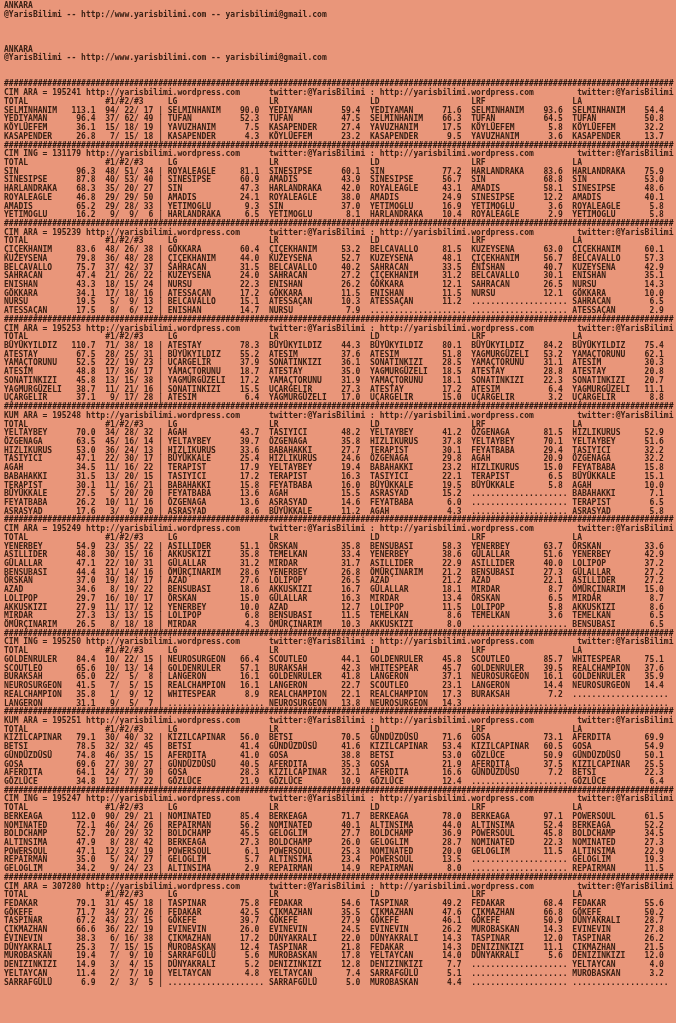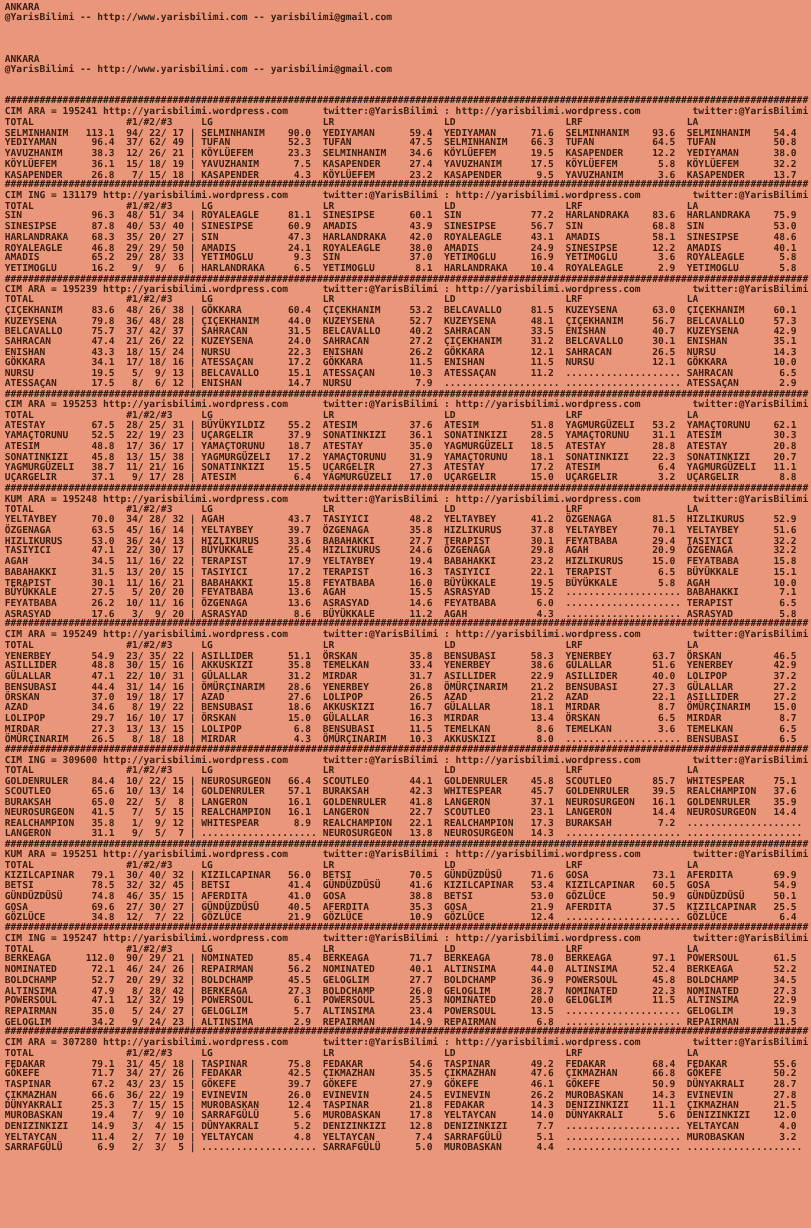--- a/index.html
+++ b/index.html
@@ -35,21 +35,20 @@
   <div class="line">@YarisBilimi -- http://www.yarisbilimi.com -- yarisbilimi@gmail.com</div>
   <div class="line"></div>
   <div class="line"></div>
   <div id="blocks">
       <div>
         <div class="line sep">###########################################################################################################################################</div>
         <div class="line">CIM ARA = 195241 http://yarisbilimi.wordpress.com      twitter:@YarisBilimi : http://yarisbilimi.wordpress.com         twitter:@YarisBilimi</div>
         <div class="line">TOTAL                #1/#2/#3     LG                   LR                   LD                   LRF                  LA</div>
         <div class="line">SELMINHANIM   113.1  94/ 22/ 17 | SELMINHANIM    90.0  YEDIYAMAN      59.4  YEDIYAMAN      71.6  SELMINHANIM    93.6  SELMINHANIM    54.4  </div>
         <div class="line">YEDIYAMAN      96.4  37/ 62/ 49 | TUFAN          52.3  TUFAN          47.5  SELMINHANIM    66.3  TUFAN          64.5  TUFAN          50.8  </div>
-        <div class="line">YAVUZHANIM     38.3  12/ 26/ 21 | KÖYLÜEFEM      23.3  SELMINHANIM    34.6  KÖYLÜEFEM      19.5  KASAPENDER     12.2  YEDIYAMAN      38.0  </div>
         <div class="line">KÖYLÜEFEM      36.1  15/ 18/ 19 | YAVUZHANIM      7.5  KASAPENDER     27.4  YAVUZHANIM     17.5  KÖYLÜEFEM       5.8  KÖYLÜEFEM      32.2  </div>
         <div class="line">KASAPENDER     26.8   7/ 15/ 18 | KASAPENDER      4.3  KÖYLÜEFEM      23.2  KASAPENDER      9.5  YAVUZHANIM      3.6  KASAPENDER     13.7  </div>
       </div>
       <div>
         <div class="line sep">###########################################################################################################################################</div>
         <div class="line">CIM ING = 131179 http://yarisbilimi.wordpress.com      twitter:@YarisBilimi : http://yarisbilimi.wordpress.com         twitter:@YarisBilimi</div>
         <div class="line">TOTAL                #1/#2/#3     LG                   LR                   LD                   LRF                  LA</div>
         <div class="line">SIN            96.3  48/ 51/ 34 | ROYALEAGLE     81.1  SINESIPSE      60.1  SIN            77.2  HARLANDRAKA    83.6  HARLANDRAKA    75.9  </div>
         <div class="line">SINESIPSE      87.8  40/ 53/ 40 | SINESIPSE      60.9  AMADIS         43.9  SINESIPSE      56.7  SIN            68.8  SIN            53.0  </div>
         <div class="line">HARLANDRAKA    68.3  35/ 20/ 27 | SIN            47.3  HARLANDRAKA    42.0  ROYALEAGLE     43.1  AMADIS         58.1  SINESIPSE      48.6  </div>
@@ -67,20 +66,21 @@
         <div class="line">SAHRACAN       47.4  21/ 26/ 22 | KUZEYSENA      24.0  SAHRACAN       27.2  ÇIÇEKHANIM     31.2  BELCAVALLO     30.1  ENISHAN        35.1  </div>
         <div class="line">ENISHAN        43.3  18/ 15/ 24 | NURSU          22.3  ENISHAN        26.2  GÖKKARA        12.1  SAHRACAN       26.5  NURSU          14.3  </div>
         <div class="line">GÖKKARA        34.1  17/ 18/ 16 | ATESSAÇAN      17.2  GÖKKARA        11.5  ENISHAN        11.5  NURSU          12.1  GÖKKARA        10.0  </div>
         <div class="line">NURSU          19.5   5/  9/ 13 | BELCAVALLO     15.1  ATESSAÇAN      10.3  ATESSAÇAN      11.2  .................... SAHRACAN        6.5  </div>
         <div class="line">ATESSAÇAN      17.5   8/  6/ 12 | ENISHAN        14.7  NURSU           7.9  .................... .................... ATESSAÇAN       2.9  </div>
       </div>
       <div>
         <div class="line sep">###########################################################################################################################################</div>
         <div class="line">CIM ARA = 195253 http://yarisbilimi.wordpress.com      twitter:@YarisBilimi : http://yarisbilimi.wordpress.com         twitter:@YarisBilimi</div>
         <div class="line">TOTAL                #1/#2/#3     LG                   LR                   LD                   LRF                  LA</div>
+        <div class="line">BÜYÜKYILDIZ   110.7  71/ 38/ 18 | ATESTAY        78.3  BÜYÜKYILDIZ    44.3  BÜYÜKYILDIZ    80.1  BÜYÜKYILDIZ    84.2  BÜYÜKYILDIZ    75.4  </div>
         <div class="line">ATESTAY        67.5  28/ 25/ 31 | BÜYÜKYILDIZ    55.2  ATESIM         37.6  ATESIM         51.8  YAGMURGÜZELI   53.2  YAMAÇTORUNU    62.1  </div>
         <div class="line">YAMAÇTORUNU    52.5  22/ 19/ 23 | UÇARGELIR      37.9  SONATINKIZI    36.1  SONATINKIZI    28.5  YAMAÇTORUNU    31.1  ATESIM         30.3  </div>
         <div class="line">ATESIM         48.8  17/ 36/ 17 | YAMAÇTORUNU    18.7  ATESTAY        35.0  YAGMURGÜZELI   18.5  ATESTAY        28.8  ATESTAY        20.8  </div>
         <div class="line">SONATINKIZI    45.8  13/ 15/ 38 | YAGMURGÜZELI   17.2  YAMAÇTORUNU    31.9  YAMAÇTORUNU    18.1  SONATINKIZI    22.3  SONATINKIZI    20.7  </div>
         <div class="line">YAGMURGÜZELI   38.7  11/ 21/ 16 | SONATINKIZI    15.5  UÇARGELIR      27.3  ATESTAY        17.2  ATESIM          6.4  YAGMURGÜZELI   11.1  </div>
         <div class="line">UÇARGELIR      37.1   9/ 17/ 28 | ATESIM          6.4  YAGMURGÜZELI   17.0  UÇARGELIR      15.0  UÇARGELIR       3.2  UÇARGELIR       8.8  </div>
       </div>
       <div>
         <div class="line sep">###########################################################################################################################################</div>
         <div class="line">KUM ARA = 195248 http://yarisbilimi.wordpress.com      twitter:@YarisBilimi : http://yarisbilimi.wordpress.com         twitter:@YarisBilimi</div>
@@ -93,71 +93,74 @@
         <div class="line">BABAHAKKI      31.5  13/ 20/ 15 | TASIYICI       17.2  TERAPIST       16.3  TASIYICI       22.1  TERAPIST        6.5  BÜYÜKKALE      15.1  </div>
         <div class="line">TERAPIST       30.1  11/ 16/ 21 | BABAHAKKI      15.8  FEYATBABA      16.0  BÜYÜKKALE      19.5  BÜYÜKKALE       5.8  AGAH           10.0  </div>
         <div class="line">BÜYÜKKALE      27.5   5/ 20/ 20 | FEYATBABA      13.6  AGAH           15.5  ASRASYAD       15.2  .................... BABAHAKKI       7.1  </div>
         <div class="line">FEYATBABA      26.2  10/ 11/ 16 | ÖZGENAGA       13.6  ASRASYAD       14.6  FEYATBABA       6.0  .................... TERAPIST        6.5  </div>
         <div class="line">ASRASYAD       17.6   3/  9/ 20 | ASRASYAD        8.6  BÜYÜKKALE      11.2  AGAH            4.3  .................... ASRASYAD        5.8  </div>
       </div>
       <div>
         <div class="line sep">###########################################################################################################################################</div>
         <div class="line">CIM ARA = 195249 http://yarisbilimi.wordpress.com      twitter:@YarisBilimi : http://yarisbilimi.wordpress.com         twitter:@YarisBilimi</div>
         <div class="line">TOTAL                #1/#2/#3     LG                   LR                   LD                   LRF                  LA</div>
-        <div class="line">YENERBEY       54.9  23/ 35/ 22 | ASILLIDER      51.1  ÖRSKAN         35.8  BENSUBASI      58.3  YENERBEY       63.7  ÖRSKAN         46.5  </div>
+        <div class="line">YENERBEY       54.9  23/ 35/ 22 | ASILLIDER      51.1  ÖRSKAN         35.8  BENSUBASI      58.3  YENERBEY       63.7  ÖRSKAN         33.6  </div>
         <div class="line">ASILLIDER      48.8  30/ 15/ 16 | AKKUSKIZI      35.8  TEMELKAN       33.4  YENERBEY       38.6  GÜLALLAR       51.6  YENERBEY       42.9  </div>
         <div class="line">GÜLALLAR       47.1  22/ 10/ 31 | GÜLALLAR       31.2  MIRDAR         31.7  ASILLIDER      22.9  ASILLIDER      40.0  LOLIPOP        37.2  </div>
         <div class="line">BENSUBASI      44.4  31/ 14/ 16 | ÖMÜRÇINARIM    28.6  YENERBEY       26.8  ÖMÜRÇINARIM    21.2  BENSUBASI      27.3  GÜLALLAR       27.2  </div>
         <div class="line">ÖRSKAN         37.0  19/ 18/ 17 | AZAD           27.6  LOLIPOP        26.5  AZAD           21.2  AZAD           22.1  ASILLIDER      27.2  </div>
         <div class="line">AZAD           34.6   8/ 19/ 22 | BENSUBASI      18.6  AKKUSKIZI      16.7  GÜLALLAR       18.1  MIRDAR          8.7  ÖMÜRÇINARIM    15.0  </div>
         <div class="line">LOLIPOP        29.7  16/ 10/ 17 | ÖRSKAN         15.0  GÜLALLAR       16.3  MIRDAR         13.4  ÖRSKAN          6.5  MIRDAR          8.7  </div>
+        <div class="line">AKKUSKIZI      27.9  11/ 17/ 12 | YENERBEY       10.0  AZAD           12.7  LOLIPOP        11.5  LOLIPOP         5.8  AKKUSKIZI       8.6  </div>
         <div class="line">MIRDAR         27.3  13/ 13/ 15 | LOLIPOP         6.8  BENSUBASI      11.5  TEMELKAN        8.6  TEMELKAN        3.6  TEMELKAN        6.5  </div>
         <div class="line">ÖMÜRÇINARIM    26.5   8/ 18/ 18 | MIRDAR          4.3  ÖMÜRÇINARIM    10.3  AKKUSKIZI       8.0  .................... BENSUBASI       6.5  </div>
       </div>
       <div>
         <div class="line sep">###########################################################################################################################################</div>
-        <div class="line">CIM ING = 309600 http://yarisbilimi.wordpress.com      twitter:@YarisBilimi : http://yarisbilimi.wordpress.com         twitter:@YarisBilimi</div>
+        <div class="line">CIM ING = 195250 http://yarisbilimi.wordpress.com      twitter:@YarisBilimi : http://yarisbilimi.wordpress.com         twitter:@YarisBilimi</div>
         <div class="line">TOTAL                #1/#2/#3     LG                   LR                   LD                   LRF                  LA</div>
         <div class="line">GOLDENRULER    84.4  10/ 22/ 15 | NEUROSURGEON   66.4  SCOUTLEO       44.1  GOLDENRULER    45.8  SCOUTLEO       85.7  WHITESPEAR     75.1  </div>
         <div class="line">SCOUTLEO       65.6  10/ 13/ 14 | GOLDENRULER    57.1  BURAKSAH       42.3  WHITESPEAR     45.7  GOLDENRULER    39.5  REALCHAMPION   37.6  </div>
         <div class="line">BURAKSAH       65.0  22/  5/  8 | LANGERON       16.1  GOLDENRULER    41.8  LANGERON       37.1  NEUROSURGEON   16.1  GOLDENRULER    35.9  </div>
         <div class="line">NEUROSURGEON   41.5   7/  5/ 15 | REALCHAMPION   16.1  LANGERON       22.7  SCOUTLEO       23.1  LANGERON       14.4  NEUROSURGEON   14.4  </div>
         <div class="line">REALCHAMPION   35.8   1/  9/ 12 | WHITESPEAR      8.9  REALCHAMPION   22.1  REALCHAMPION   17.3  BURAKSAH        7.2  .................... </div>
         <div class="line">LANGERON       31.1   9/  5/  7 | .................... NEUROSURGEON   13.8  NEUROSURGEON   14.3  .................... .................... </div>
       </div>
       <div>
         <div class="line sep">###########################################################################################################################################</div>
         <div class="line">KUM ARA = 195251 http://yarisbilimi.wordpress.com      twitter:@YarisBilimi : http://yarisbilimi.wordpress.com         twitter:@YarisBilimi</div>
         <div class="line">TOTAL                #1/#2/#3     LG                   LR                   LD                   LRF                  LA</div>
         <div class="line">KIZILCAPINAR   79.1  30/ 40/ 32 | KIZILCAPINAR   56.0  BETSI          70.5  GÜNDÜZDÜSÜ     71.6  GOSA           73.1  AFERDITA       69.9  </div>
         <div class="line">BETSI          78.5  32/ 32/ 45 | BETSI          41.4  GÜNDÜZDÜSÜ     41.6  KIZILCAPINAR   53.4  KIZILCAPINAR   60.5  GOSA           54.9  </div>
         <div class="line">GÜNDÜZDÜSÜ     74.8  46/ 35/ 15 | AFERDITA       41.0  GOSA           38.8  BETSI          53.0  GÖZLÜCE        50.9  GÜNDÜZDÜSÜ     50.1  </div>
         <div class="line">GOSA           69.6  27/ 30/ 27 | GÜNDÜZDÜSÜ     40.5  AFERDITA       35.3  GOSA           21.9  AFERDITA       37.5  KIZILCAPINAR   25.5  </div>
+        <div class="line">AFERDITA       64.1  24/ 27/ 30 | GOSA           28.3  KIZILCAPINAR   32.1  AFERDITA       16.6  GÜNDÜZDÜSÜ      7.2  BETSI          22.3  </div>
         <div class="line">GÖZLÜCE        34.8  12/  7/ 22 | GÖZLÜCE        21.9  GÖZLÜCE        10.9  GÖZLÜCE        12.4  .................... GÖZLÜCE         6.4  </div>
       </div>
       <div>
         <div class="line sep">###########################################################################################################################################</div>
         <div class="line">CIM ING = 195247 http://yarisbilimi.wordpress.com      twitter:@YarisBilimi : http://yarisbilimi.wordpress.com         twitter:@YarisBilimi</div>
         <div class="line">TOTAL                #1/#2/#3     LG                   LR                   LD                   LRF                  LA</div>
         <div class="line">BERKEAGA      112.0  90/ 29/ 21 | NOMINATED      85.4  BERKEAGA       71.7  BERKEAGA       78.0  BERKEAGA       97.1  POWERSOUL      61.5  </div>
         <div class="line">NOMINATED      72.1  46/ 24/ 26 | REPAIRMAN      56.2  NOMINATED      40.1  ALTINSIMA      44.0  ALTINSIMA      52.4  BERKEAGA       52.2  </div>
         <div class="line">BOLDCHAMP      52.7  20/ 29/ 32 | BOLDCHAMP      45.5  GELOGLIM       27.7  BOLDCHAMP      36.9  POWERSOUL      45.8  BOLDCHAMP      34.5  </div>
         <div class="line">ALTINSIMA      47.9   8/ 28/ 42 | BERKEAGA       27.3  BOLDCHAMP      26.0  GELOGLIM       28.7  NOMINATED      22.3  NOMINATED      27.3  </div>
         <div class="line">POWERSOUL      47.1  12/ 32/ 19 | POWERSOUL       6.1  POWERSOUL      25.3  NOMINATED      20.0  GELOGLIM       11.5  ALTINSIMA      22.9  </div>
         <div class="line">REPAIRMAN      35.0   5/ 24/ 27 | GELOGLIM        5.7  ALTINSIMA      23.4  POWERSOUL      13.5  .................... GELOGLIM       19.3  </div>
-        <div class="line">GELOGLIM       34.2   9/ 24/ 23 | ALTINSIMA       2.9  REPAIRMAN      14.9  REPAIRMAN       6.8  .................... REPAIRMAN      11.5  </div>
+        <div class="line">GELOGLIM       34.2   9/ 24/ 23 | ALTINSIMA       2.9  REPAIRMAN      14.9  REPAIRMAN       8.0  .................... REPAIRMAN      11.5  </div>
       </div>
       <div>
         <div class="line sep">###########################################################################################################################################</div>
         <div class="line">CIM ARA = 307280 http://yarisbilimi.wordpress.com      twitter:@YarisBilimi : http://yarisbilimi.wordpress.com         twitter:@YarisBilimi</div>
         <div class="line">TOTAL                #1/#2/#3     LG                   LR                   LD                   LRF                  LA</div>
         <div class="line">FEDAKAR        79.1  31/ 45/ 18 | TASPINAR       75.8  FEDAKAR        54.6  TASPINAR       49.2  FEDAKAR        68.4  FEDAKAR        55.6  </div>
         <div class="line">GÖKEFE         71.7  34/ 27/ 26 | FEDAKAR        42.5  ÇIKMAZHAN      35.5  ÇIKMAZHAN      47.6  ÇIKMAZHAN      66.8  GÖKEFE         50.2  </div>
         <div class="line">TASPINAR       67.2  43/ 23/ 15 | GÖKEFE         39.7  GÖKEFE         27.9  GÖKEFE         46.1  GÖKEFE         50.9  DÜNYAKRALI     28.7  </div>
         <div class="line">ÇIKMAZHAN      66.6  36/ 22/ 19 | EVINEVIN       26.0  EVINEVIN       24.5  EVINEVIN       26.2  MUROBASKAN     14.3  EVINEVIN       27.8  </div>
+        <div class="line">EVINEVIN       38.3   6/ 16/ 38 | ÇIKMAZHAN      17.2  DÜNYAKRALI     22.0  DÜNYAKRALI     14.3  TASPINAR       12.0  TASPINAR       26.2  </div>
         <div class="line">DÜNYAKRALI     25.3   7/ 15/ 15 | MUROBASKAN     12.4  TASPINAR       21.8  FEDAKAR        14.3  DENIZINKIZI    11.1  ÇIKMAZHAN      21.5  </div>
         <div class="line">MUROBASKAN     19.4   7/  9/ 10 | SARRAFGÜLÜ      5.6  MUROBASKAN     17.8  YELTAYCAN      14.0  DÜNYAKRALI      5.6  DENIZINKIZI    12.0  </div>
         <div class="line">DENIZINKIZI    14.9   3/  4/ 15 | DÜNYAKRALI      5.2  DENIZINKIZI    12.8  DENIZINKIZI     7.7  .................... YELTAYCAN       4.0  </div>
         <div class="line">YELTAYCAN      11.4   2/  7/ 10 | YELTAYCAN       4.8  YELTAYCAN       7.4  SARRAFGÜLÜ      5.1  .................... MUROBASKAN      3.2  </div>
         <div class="line">SARRAFGÜLÜ      6.9   2/  3/  5 | .................... SARRAFGÜLÜ      5.0  MUROBASKAN      4.4  .................... .................... </div>
       </div>
     </div>
 </div>
 
 </body></html>

